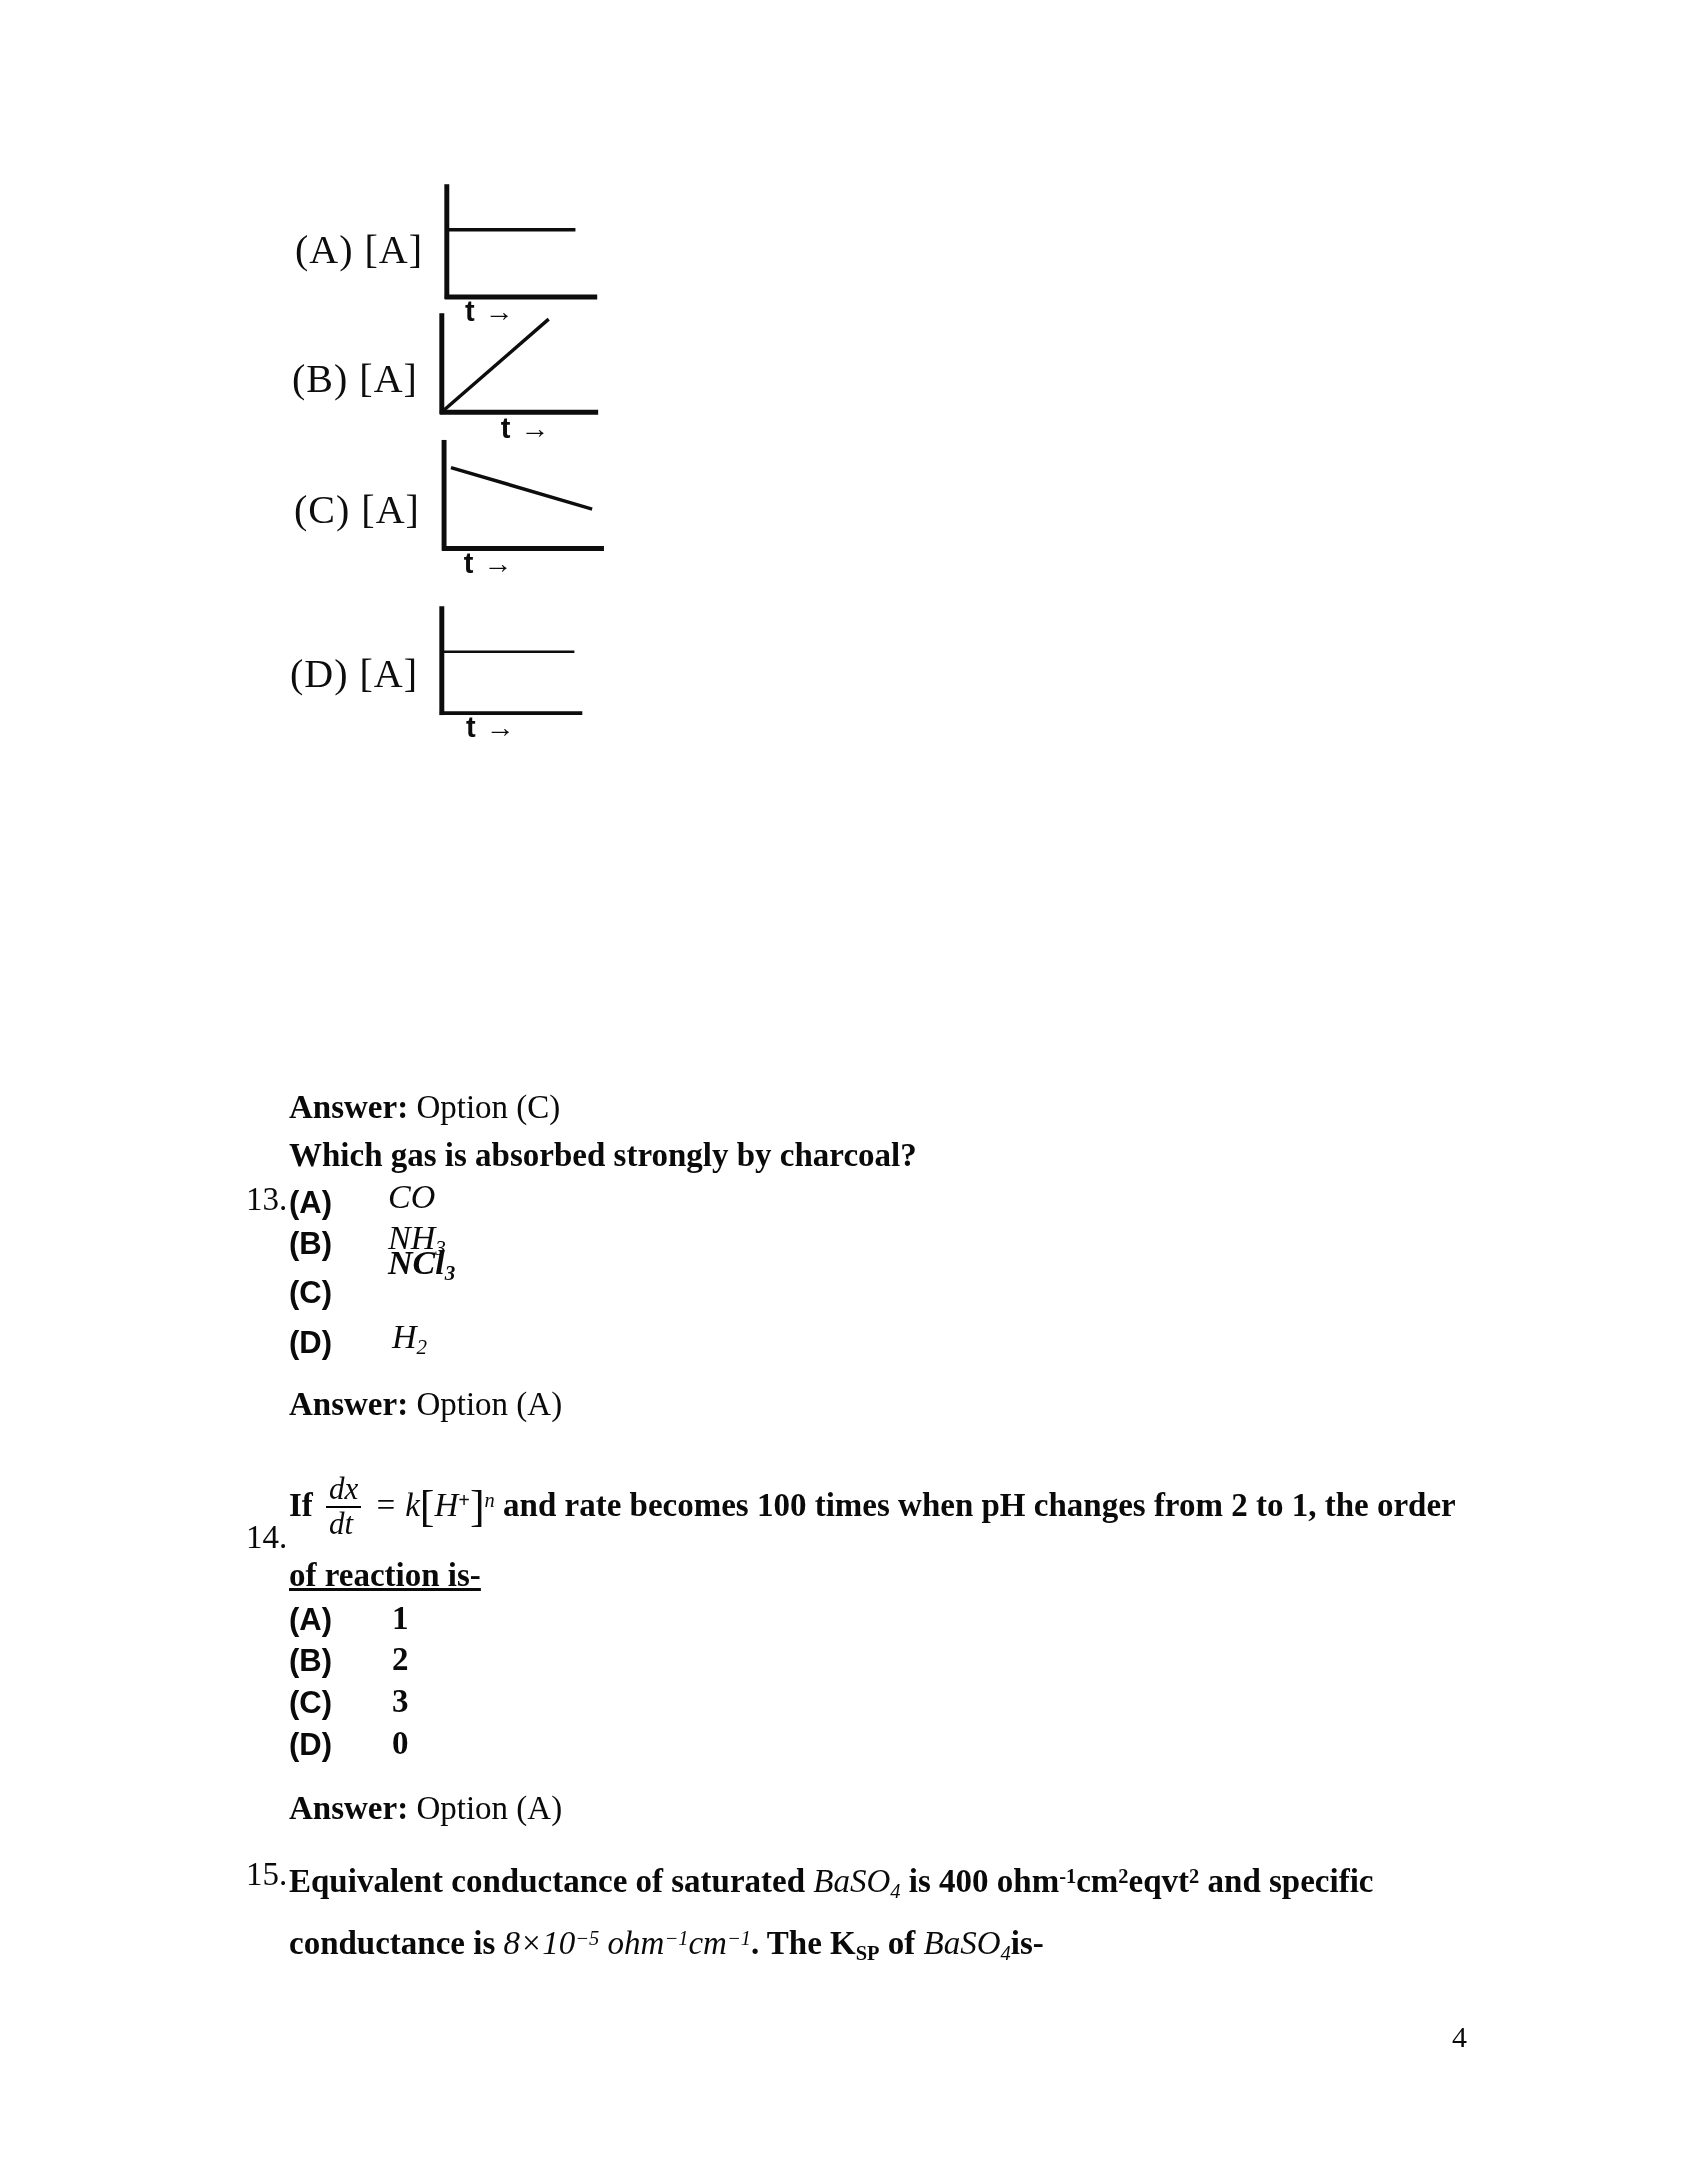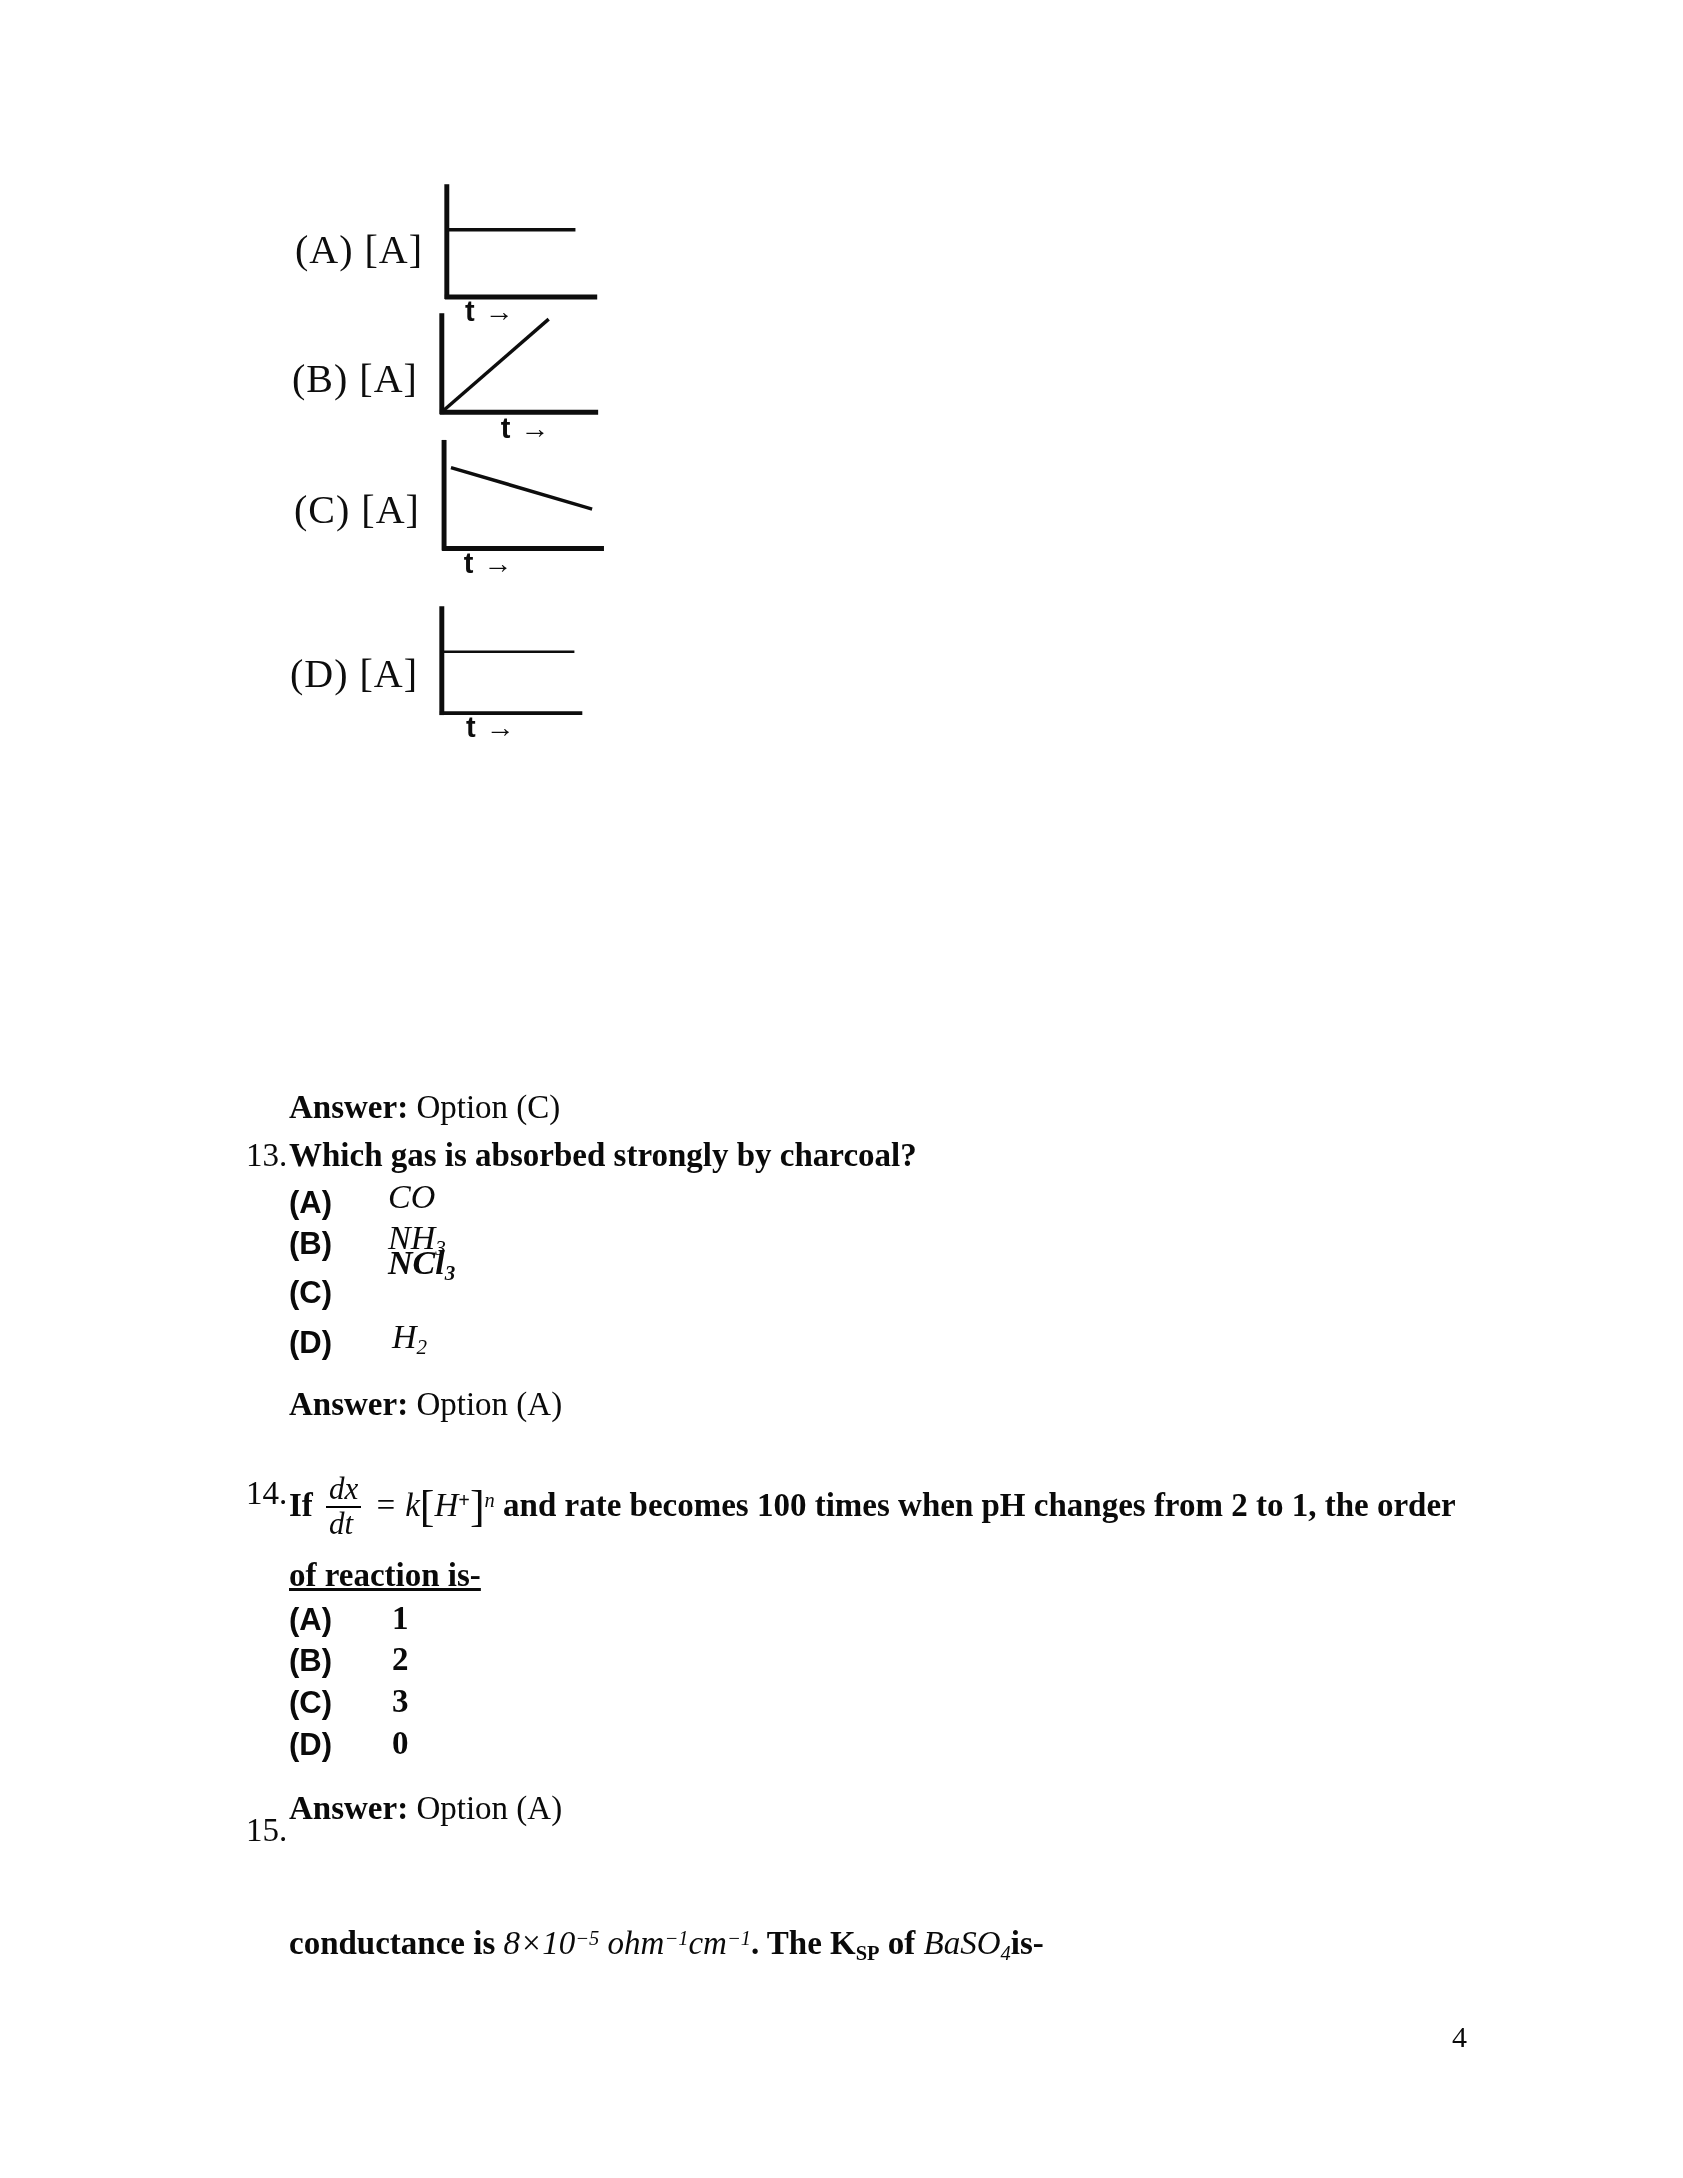--- a/index.html
+++ b/index.html
@@ -53,20 +53,21 @@
 
   
   .txt {
     position: absolute;
     white-space: nowrap;
     color: #0a0a0a;
   }
   .qnum {
     font-size: 33px;
     font-family: "Liberation Serif", "DejaVu Serif", serif;
+    margin-top: 44px;
   }
   .qtext {
     font-size: 33px;
     font-weight: bold;
     font-family: "Liberation Serif", "DejaVu Serif", serif;
   }
   .ansline {
     font-size: 33px;
     font-family: "Liberation Serif", "DejaVu Serif", serif;
   }
@@ -221,20 +222,26 @@
 
   <div class="txt optlabel" style="left:289px; top:1727px;">(D)</div>
   <div class="txt optval-bold" style="left:392px; top:1725px;">0</div>
 
   <div class="txt ansline" style="left:289px; top:1790px;">
     <b>Answer:</b>
     <span>Option (A)</span>
   </div>
 
   <div class="txt qnum" style="left:246px; top:1812px;">15.</div>
+  <div class="txt qtext" style="left:289px; top:1863px;">
+    <span>Equivalent conductance of saturated</span>
+    <span class="it" style="font-weight:normal;">BaSO</span><sub class="it" style="font-weight:normal;">4</sub>
+    <span>is 400 ohm</span><sup>-1</sup><span>cm</span><sup>2</sup><span>eqvt</span><sup>2</sup>
+    <span>and specific</span>
+  </div>
 
   <div class="txt qtext" style="left:289px; top:1925px;">
     <span>conductance is</span>
     <span class="it" style="font-weight:normal;">8×10</span><sup class="it" style="font-weight:normal;">−5</sup>
     <span class="it" style="font-weight:normal;">ohm</span><sup class="it" style="font-weight:normal;">−1</sup><span class="it" style="font-weight:normal;">cm</span><sup class="it" style="font-weight:normal;">−1</sup><span>. The K</span><sub>SP</sub>
     <span>of</span>
     <span class="it" style="font-weight:normal;">BaSO</span><sub class="it" style="font-weight:normal;">4</sub><span>is-</span>
   </div>
 
   <div class="pagenum" style="left:1452px; top:2020px;">4</div>

